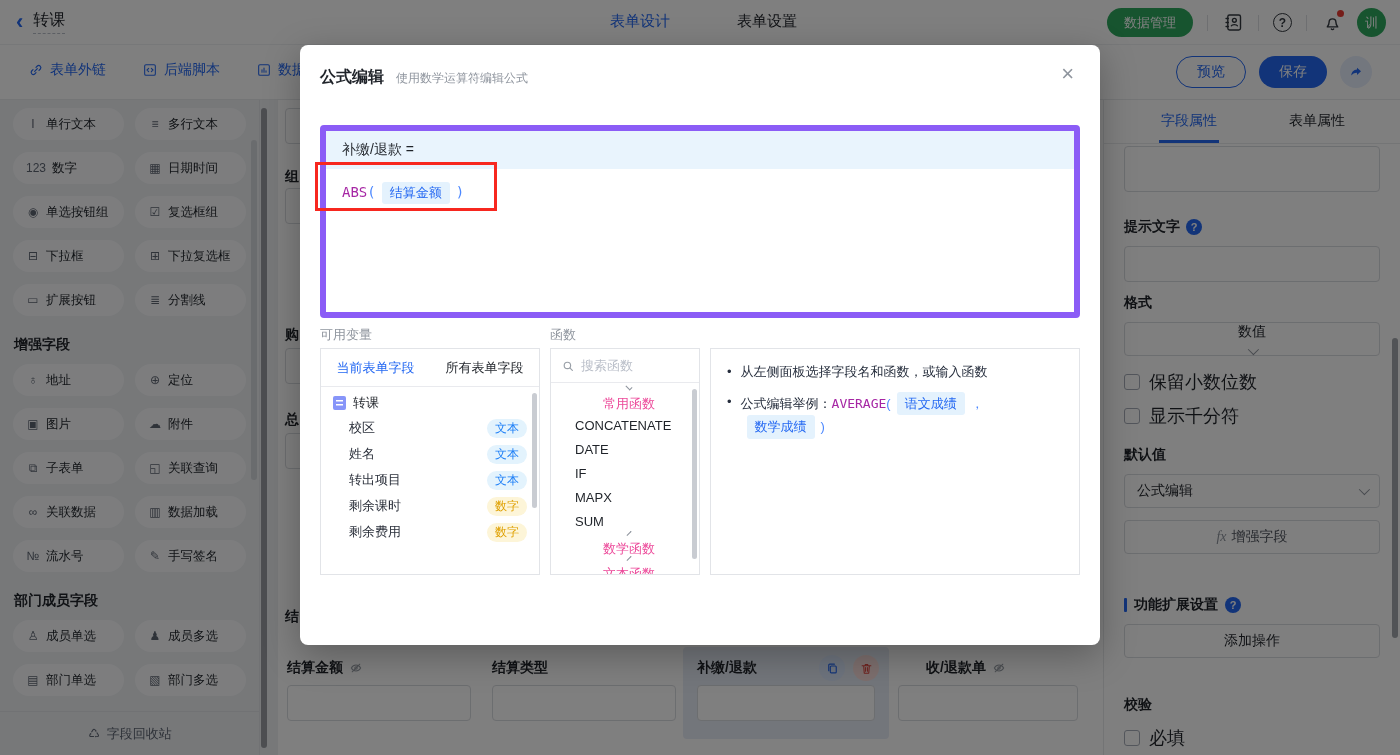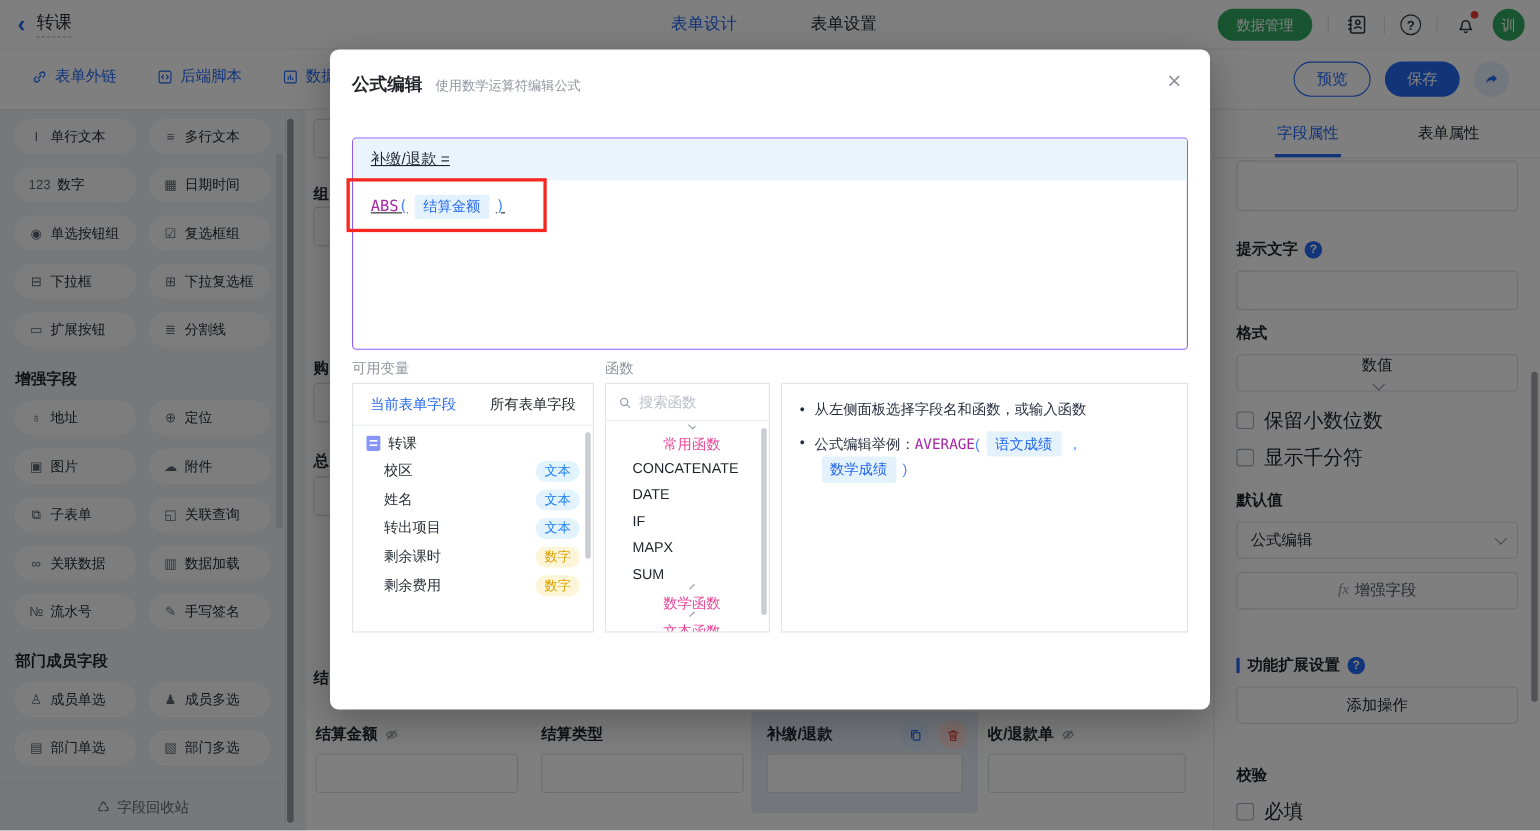--- a/index.html
+++ b/index.html
@@ -80,21 +80,21 @@
   .ext-bar { width:3px; height:14px; background:#2468f2; border-radius:1px; }
   .rthumb { position:absolute; right:2px; top:238px; width:6px; height:300px; border-radius:3px; background:#a2a7ad; cursor:pointer; }
 
   
   .dim { position:absolute; inset:0; background:rgba(0,0,0,0.5); z-index:40; }
   .modal { position:absolute; left:300px; top:45px; width:800px; height:600px; background:#fff; border-radius:8px; box-shadow:0 10px 36px rgba(0,0,0,.28); z-index:50; }
   .m-head { position:relative; padding:22px 24px 0 20px; display:flex; align-items:baseline; gap:12px; }
   .m-title { font-size:16px; font-weight:bold; color:#1f2329; }
   .m-sub { font-size:12px; color:#8f959e; }
   .m-close { position:absolute; right:26px; top:18px; font-size:22px; color:#8f959e; cursor:pointer; line-height:1; }
-  .f-editor { position:absolute; left:20px; top:80px; width:760px; height:193px; border:1px solid #8b5cf6; border-radius:4px; overflow:hidden;text-decoration:underline; }
+  .f-editor { position:absolute; left:20px; top:80px; width:760px; height:193px; border:6px solid #8b5cf6; border-radius:4px; overflow:hidden; }
   .f-target { height:38px; background:#e9f4fd; display:flex; align-items:center; padding:0 16px; font-size:14px; color:#1f2329; }
   .f-body { padding:13px 16px; font-family:"DejaVu Sans Mono",monospace; font-size:14px; cursor:text; }
   .f-fn { color:#a626a4; } .f-paren { color:#4c88ff; }
   .chip { display:inline-block; background:#e4f2fd; color:#2468f2; font-family:"Liberation Sans","DejaVu Sans",sans-serif; font-size:13px; padding:2px 8px; border-radius:3px; margin:0 6px; cursor:pointer; }
   .red-annot { position:absolute; left:15px; top:117px; width:182px; height:49px; border:3px solid #f7271f; z-index:70; pointer-events:none; }
   .col-label { position:absolute; top:281px; font-size:13px; color:#8f959e; }
   .panel { position:absolute; top:303px; height:227px; border:1px solid #e2e4e8; background:#fff; overflow:hidden; }
   .p-vars { left:20px; width:220px; }
   .p-fns { left:250px; width:150px; }
   .p-tips { left:410px; width:370px; }
@@ -374,21 +374,21 @@
         </svg>
       </div>
       <div class="fab fab-del">
         <svg viewBox="0 0 24 24" width="15" height="15" fill="none" stroke="currentColor" stroke-width="1.7" stroke-linecap="round" stroke-linejoin="round">
           <path d="M5 7.5h14M10 7.5V5.5h4v2M7.5 7.5l.9 12h7.2l.9-12M10.5 10.5v6M13.5 10.5v6"></path>
         </svg>
       </div>
       <div class="fld-input" style="left:14px; top:38px; width:178px; background:#fff;"></div>
     </div>
 
-    <div class="fld-label" style="left:638px; top:559px;">
+    <div class="fld-label" style="left:666px; top:559px;">
       <span>收/退款单</span>
       <span class="eye-off">
         <svg viewBox="0 0 24 24" width="14" height="14" fill="none" stroke="currentColor" stroke-width="1.8" stroke-linecap="round">
           <path d="M4 12s3-5 8-5 8 5 8 5-3 5-8 5-8-5-8-5z"></path>
             <circle cx="12" cy="12" r="2.1"></circle>
             <path d="M5.5 18.5l13-13"></path>
         </svg>
       </span>
     </div>
     <div class="fld-input" style="left:638px; top:585px; width:180px;"></div>

